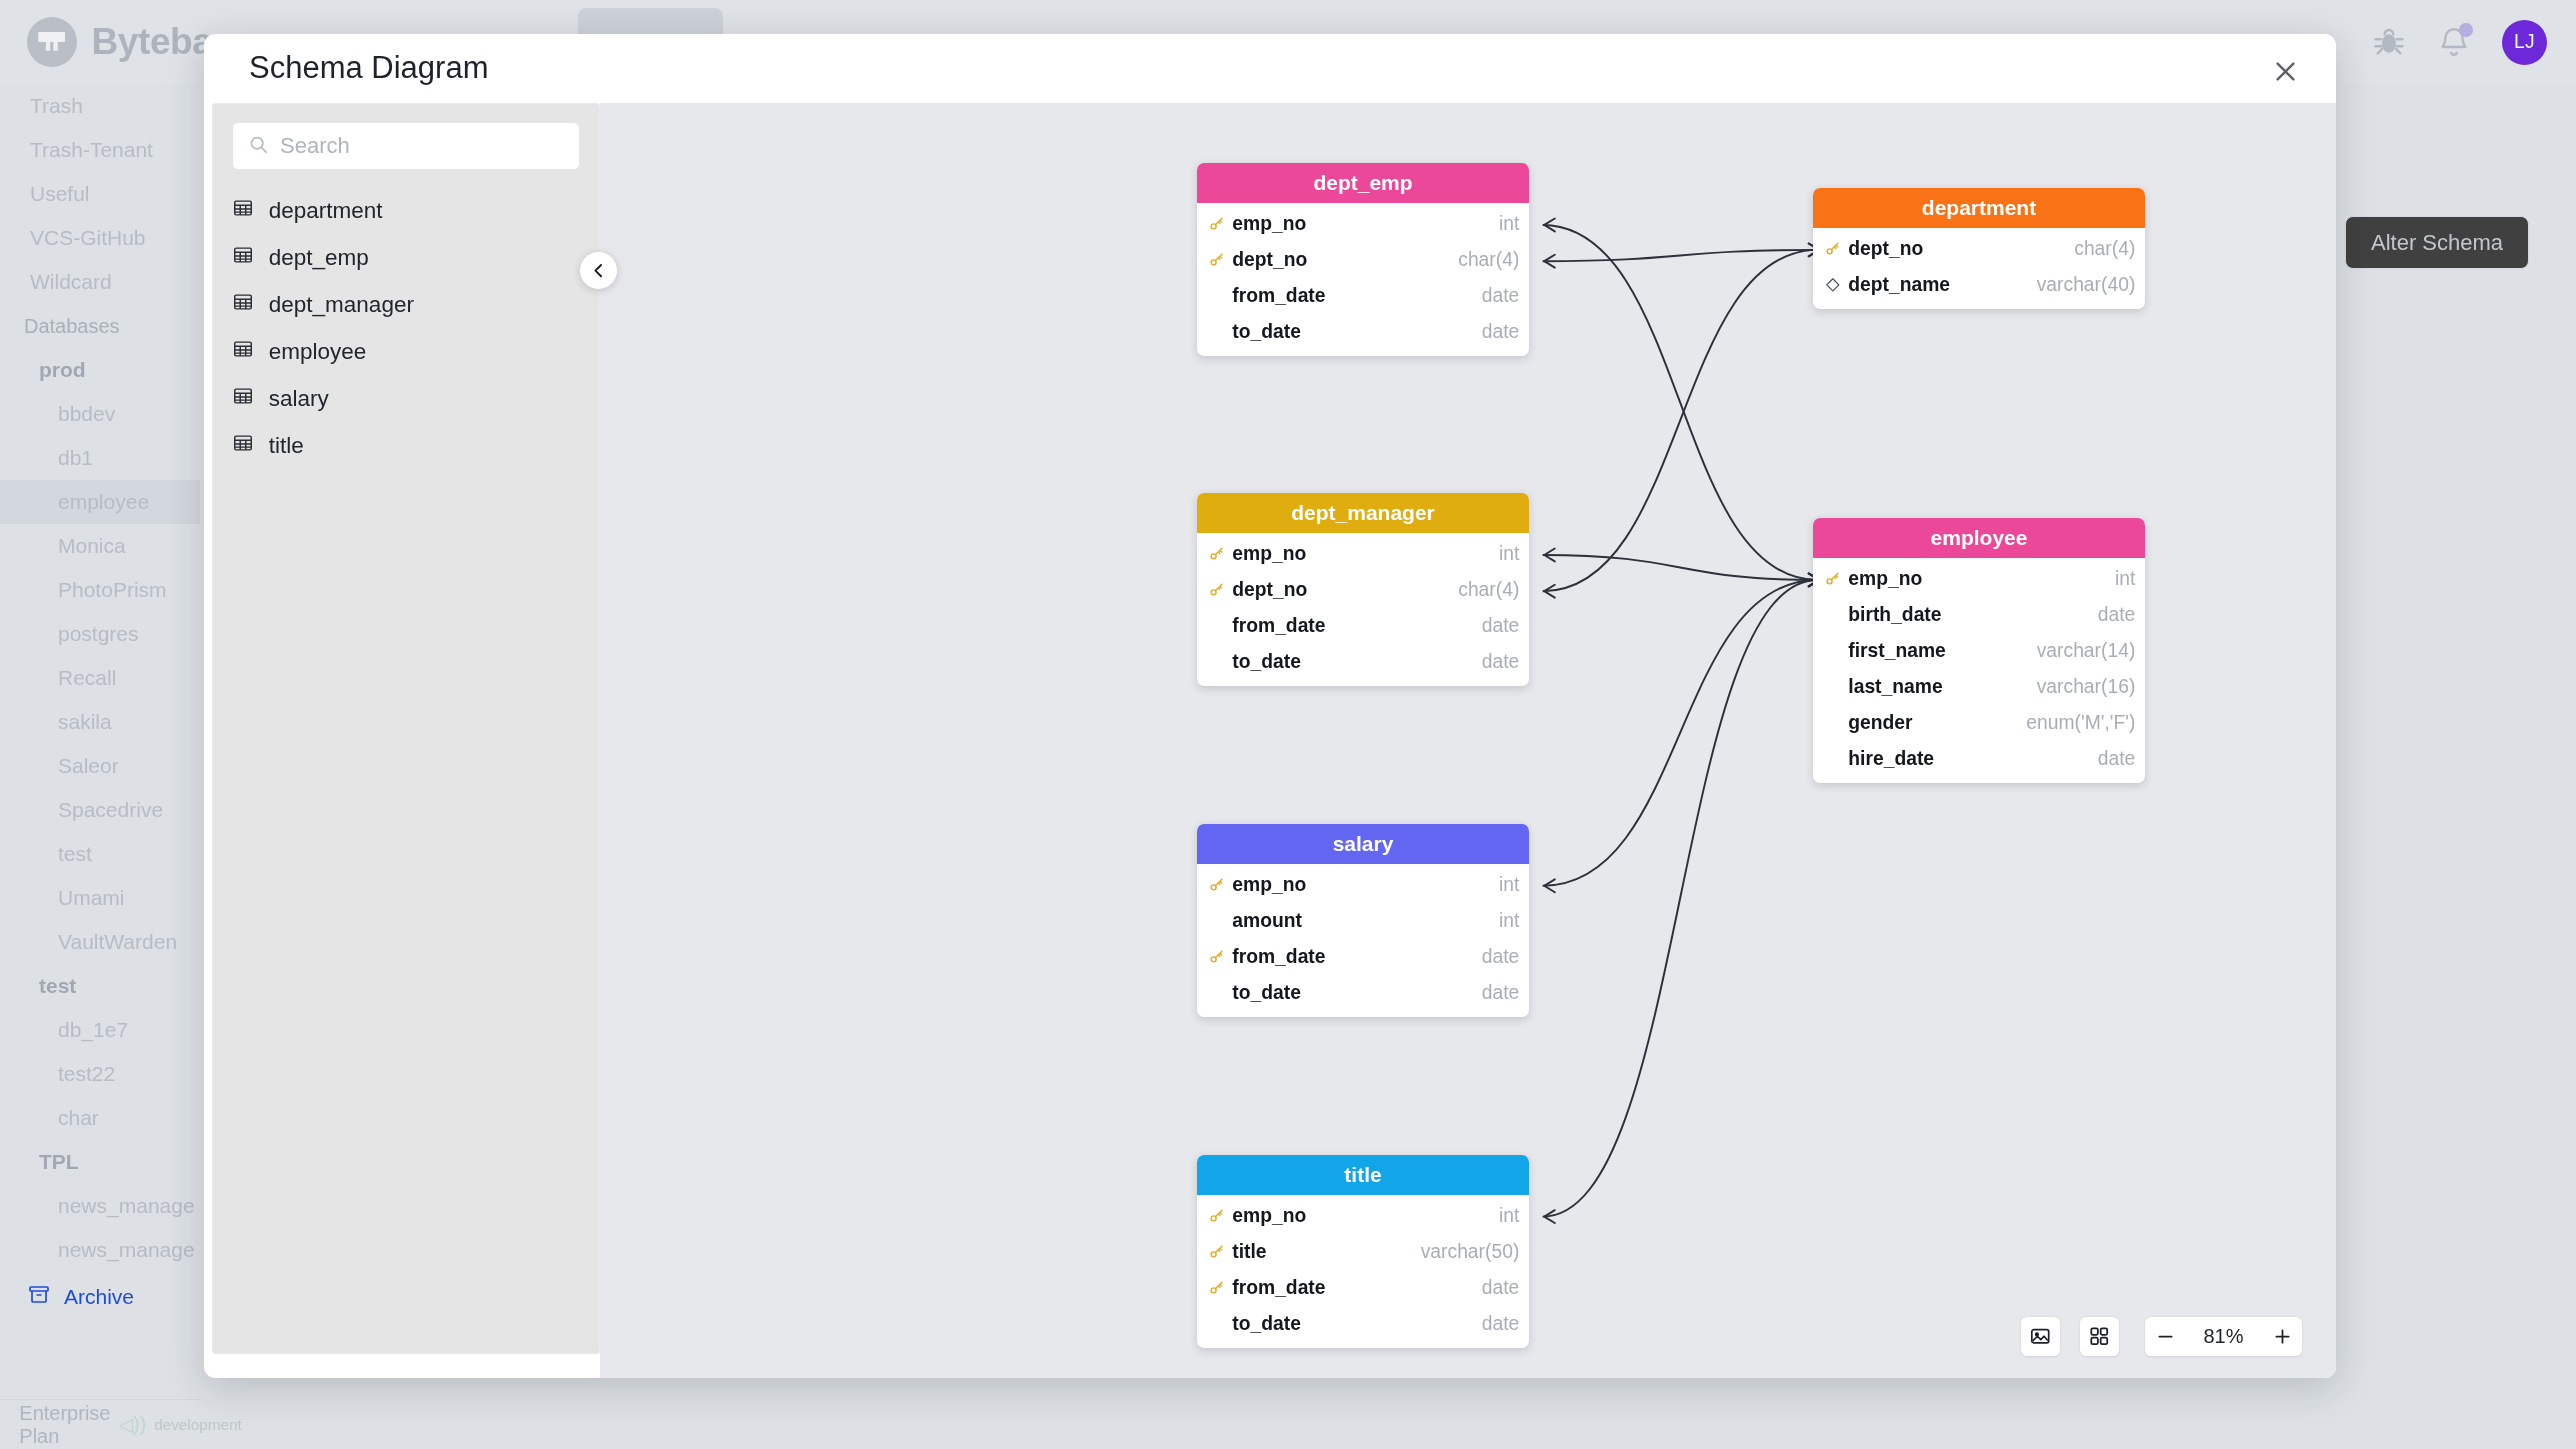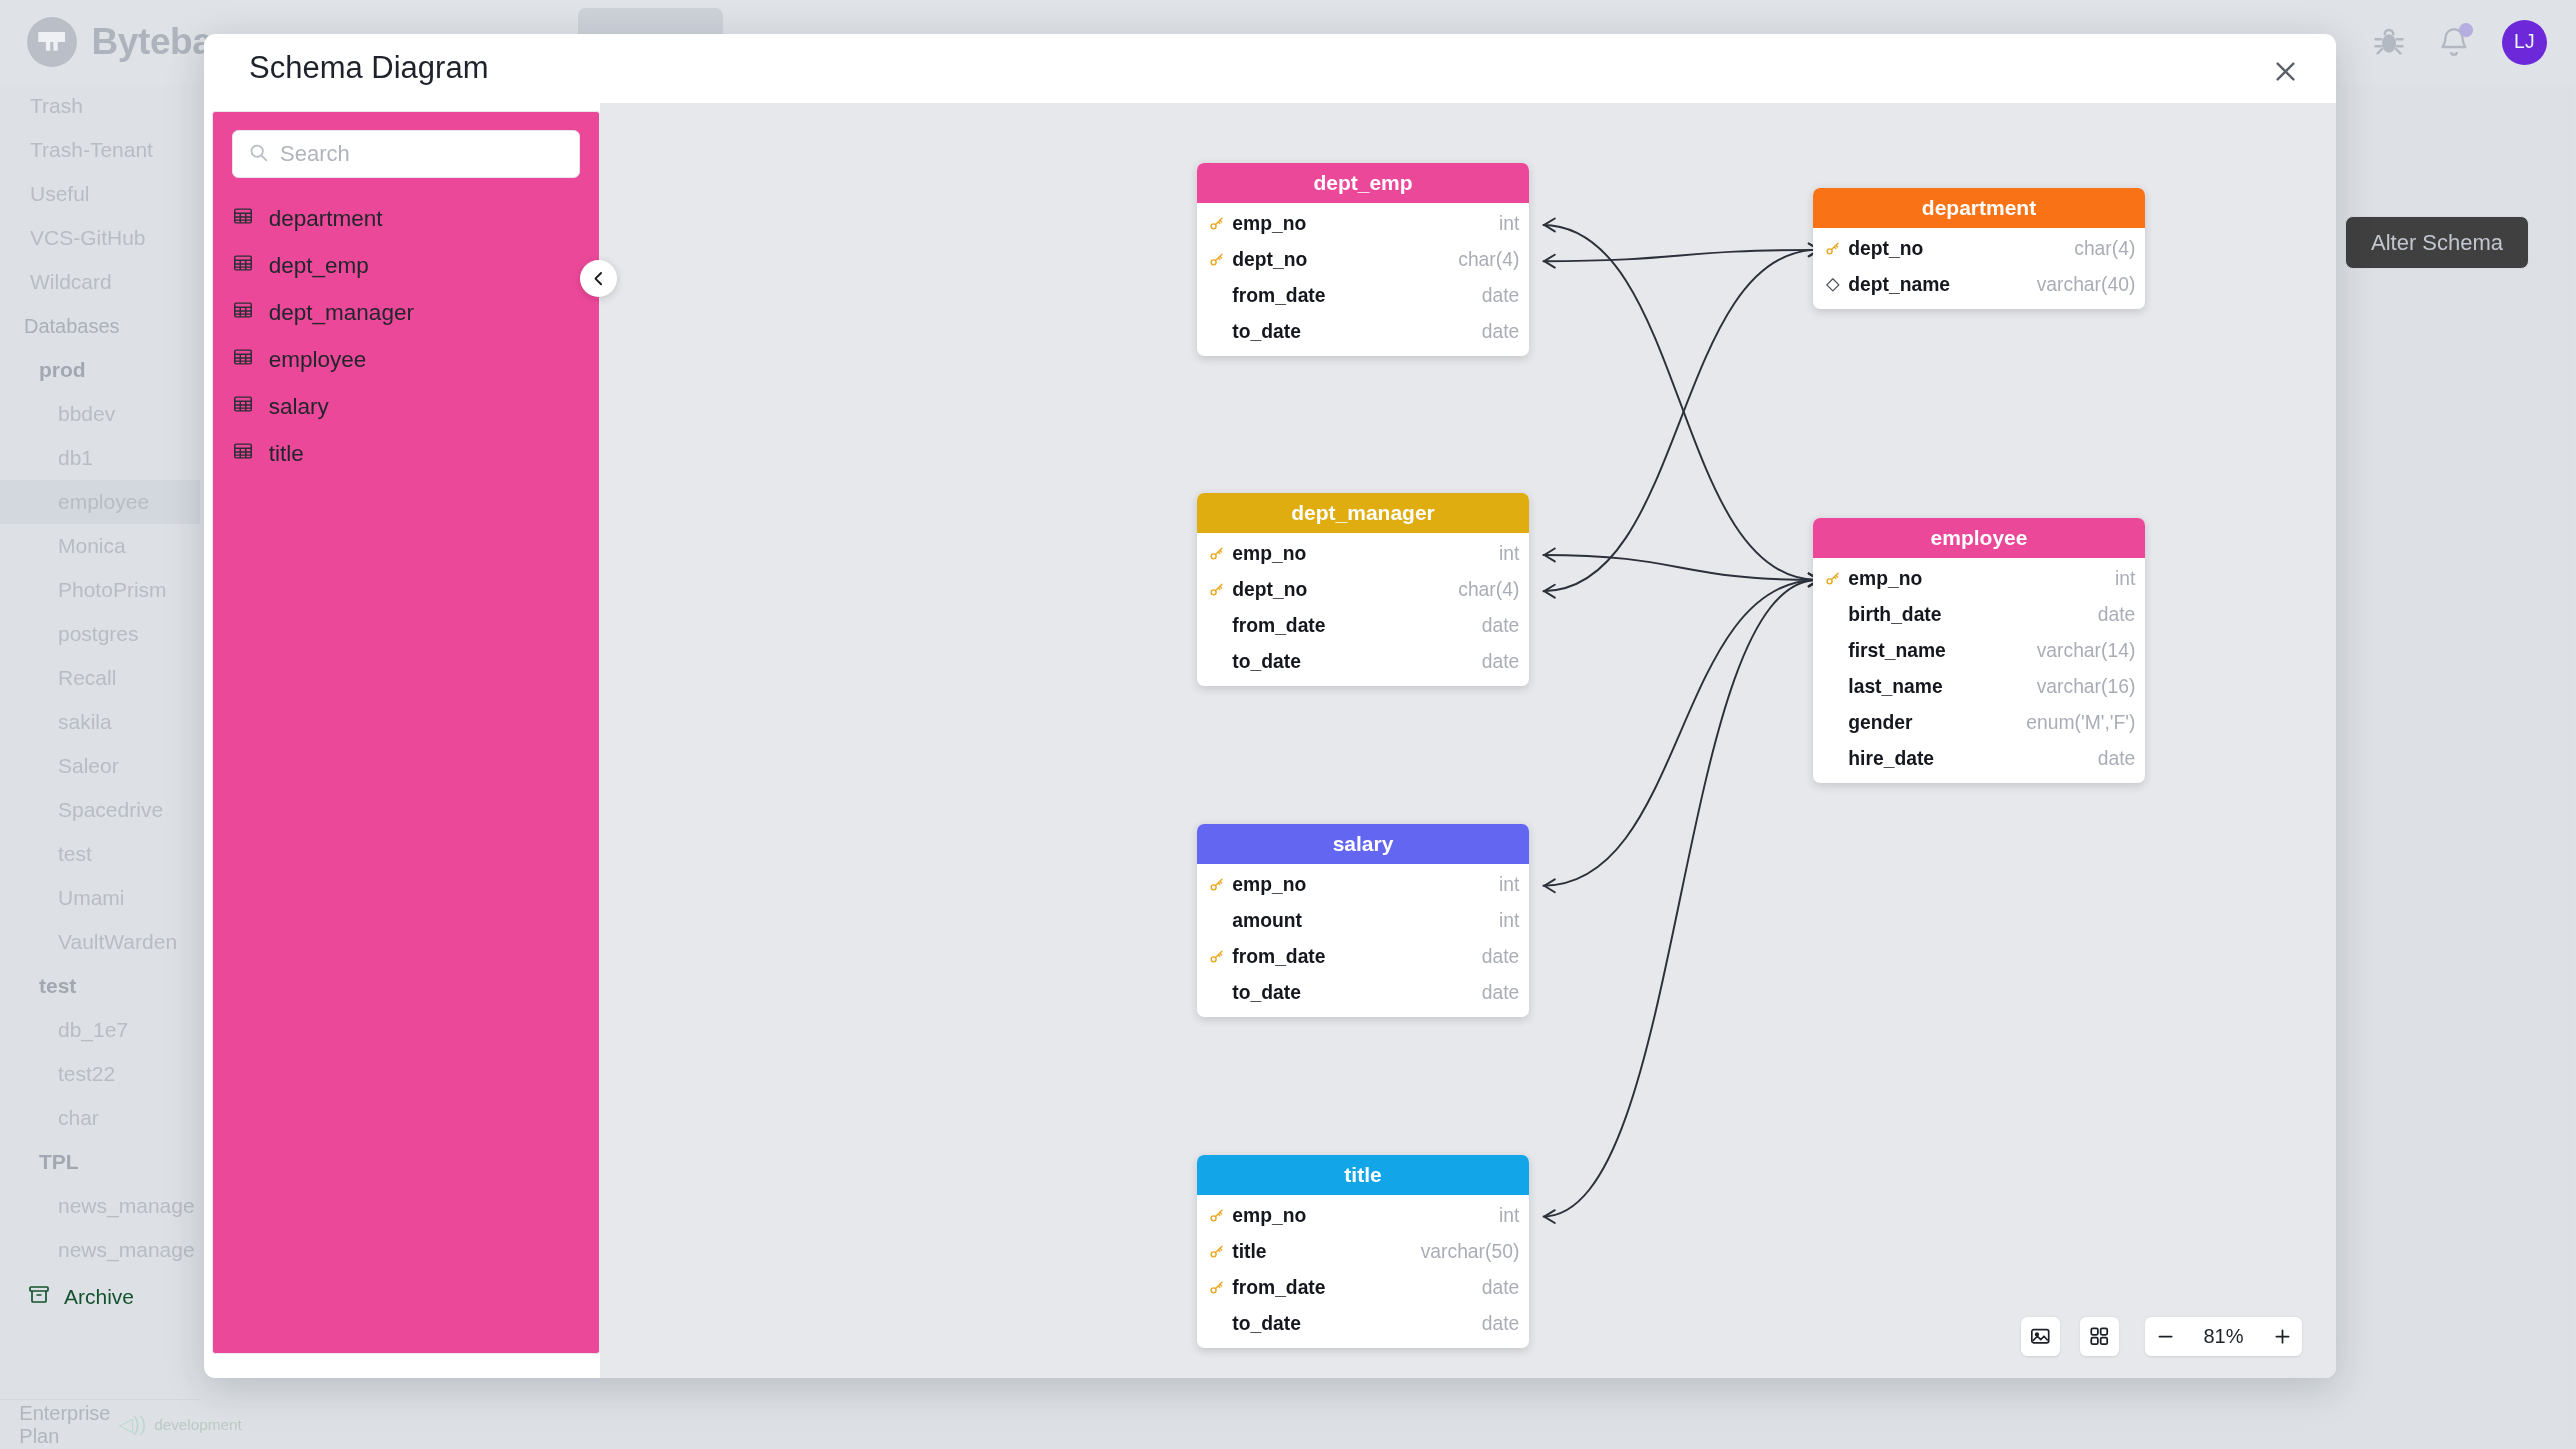--- a/index.html
+++ b/index.html
@@ -41,21 +41,21 @@
   .bg-tabpill {
     position: absolute; left: 578px; top: 8px; width: 145px; height: 37px;
     border-radius: 8px 8px 0 0; background: #cdd2d9;
   }
   .bg-sidebar { position: absolute; left: 0; top: 84px; width: 200px; bottom: 0; background: #dde1e6; }
   .bg-sb-item { height: 44px; display: flex; align-items: center; padding-left: 30px; font-size: 21px; color: #b7bcc5; }
   .bg-sb-item.group { font-size: 20px; color: #aab0b9; padding-left: 24px; }
   .bg-sb-item.dbname { font-size: 21px; font-weight: 700; color: #a2a8b2; padding-left: 39px; }
   .bg-sb-item.child { padding-left: 58px; }
   .bg-sb-item.active { background: #d3d8de; }
-  .bg-archive { display: flex; align-items: center; gap: 13px; padding-left: 27px; height: 50px; font-size: 21px; color: #14532d; }
+  .bg-archive { display: flex; align-items: center; gap: 13px; padding-left: 27px; height: 50px; font-size: 21px; color: #1d4ed8; }
   .bg-archive svg { width: 24px; height: 24px; }
   .bg-footer {
     position: absolute; left: 0; bottom: 0; width: 200px; height: 50px;
     border-top: 0.8px solid #d2d7dd; display: flex; align-items: center; gap: 8px; padding-left: 19.3px;
   }
   .bg-footer .plan { font-size: 20px; color: #b0b6bf; }
   .bg-footer .spk { color: #bcd8cd; font-size: 19.3px; }
   .bg-footer .dev { font-size: 15.3px; color: #bcc9c2; }
   .bg-alter-btn {
     position: absolute; right: 47px; top: 216px; width: 184px; height: 53px;
@@ -82,21 +82,21 @@
     position: absolute; right: 29px; top: 16px; width: 43px; height: 43px;
     display: flex; align-items: center; justify-content: center; cursor: pointer;
     color: #5c6068;
   }
   .modal-close svg { width: 27px; height: 27px; }
   .modal-body { flex: 1; display: flex; min-height: 0; position: relative; }
 
   
   .tablelist {
     width: 388px; flex: none; border: 0.8px solid #e7e9ec; border-right: 0.8px solid #e7e9ec;
-    margin: 8px 0 24px 8px; border-radius: 3.2px; background: #ec4899; position: relative;
+    margin: 0 0 24px 8px; border-radius: 3.2px; background: #e5e5e5; position: relative;
   }
   .search-box {
     margin: 17.7px 19.3px 0 19.3px; height: 48px; border: 0.8px solid #e3e5e9; border-radius: 6.4px;
     display: flex; align-items: center; gap: 11.3px; padding: 0 14.5px; background: #fff;
   }
   .search-box svg { width: 21px; height: 21px; color: #b8bcc4; flex: none; }
   .search-box input {
     border: 0; outline: 0; font-size: 22px; color: #2b2f36; width: 100%;
     font-family: "Liberation Sans", sans-serif; background: transparent;
   }

